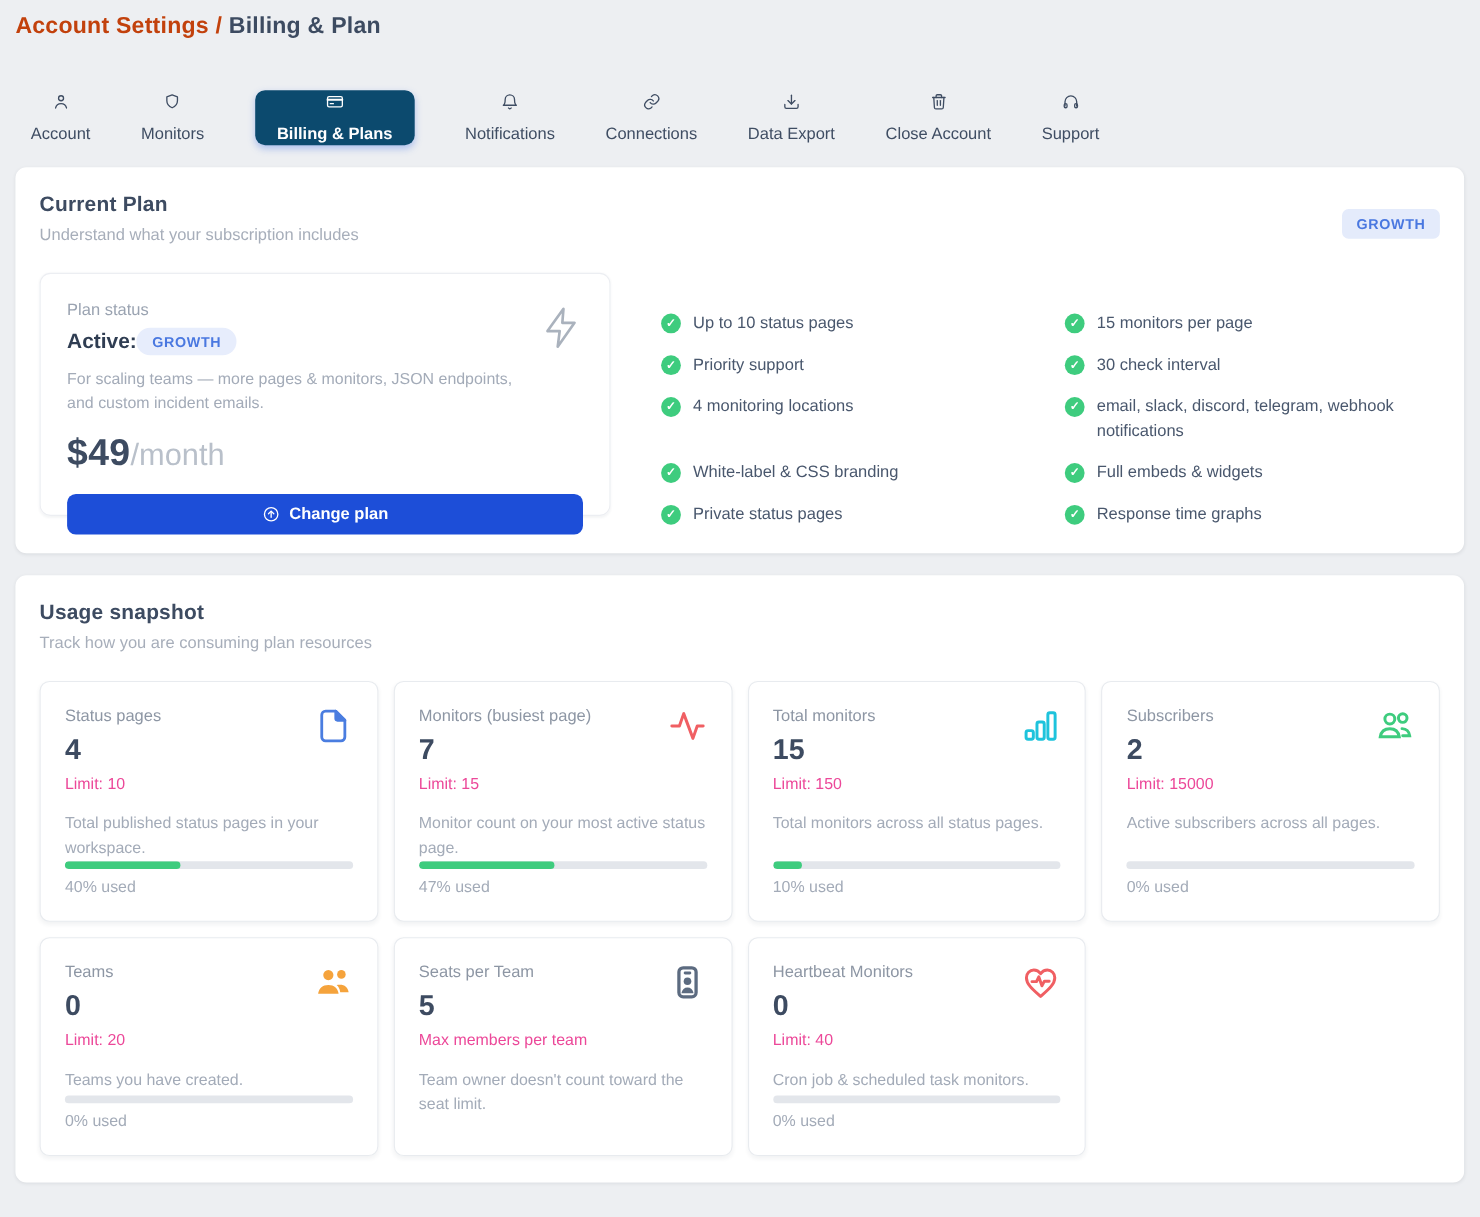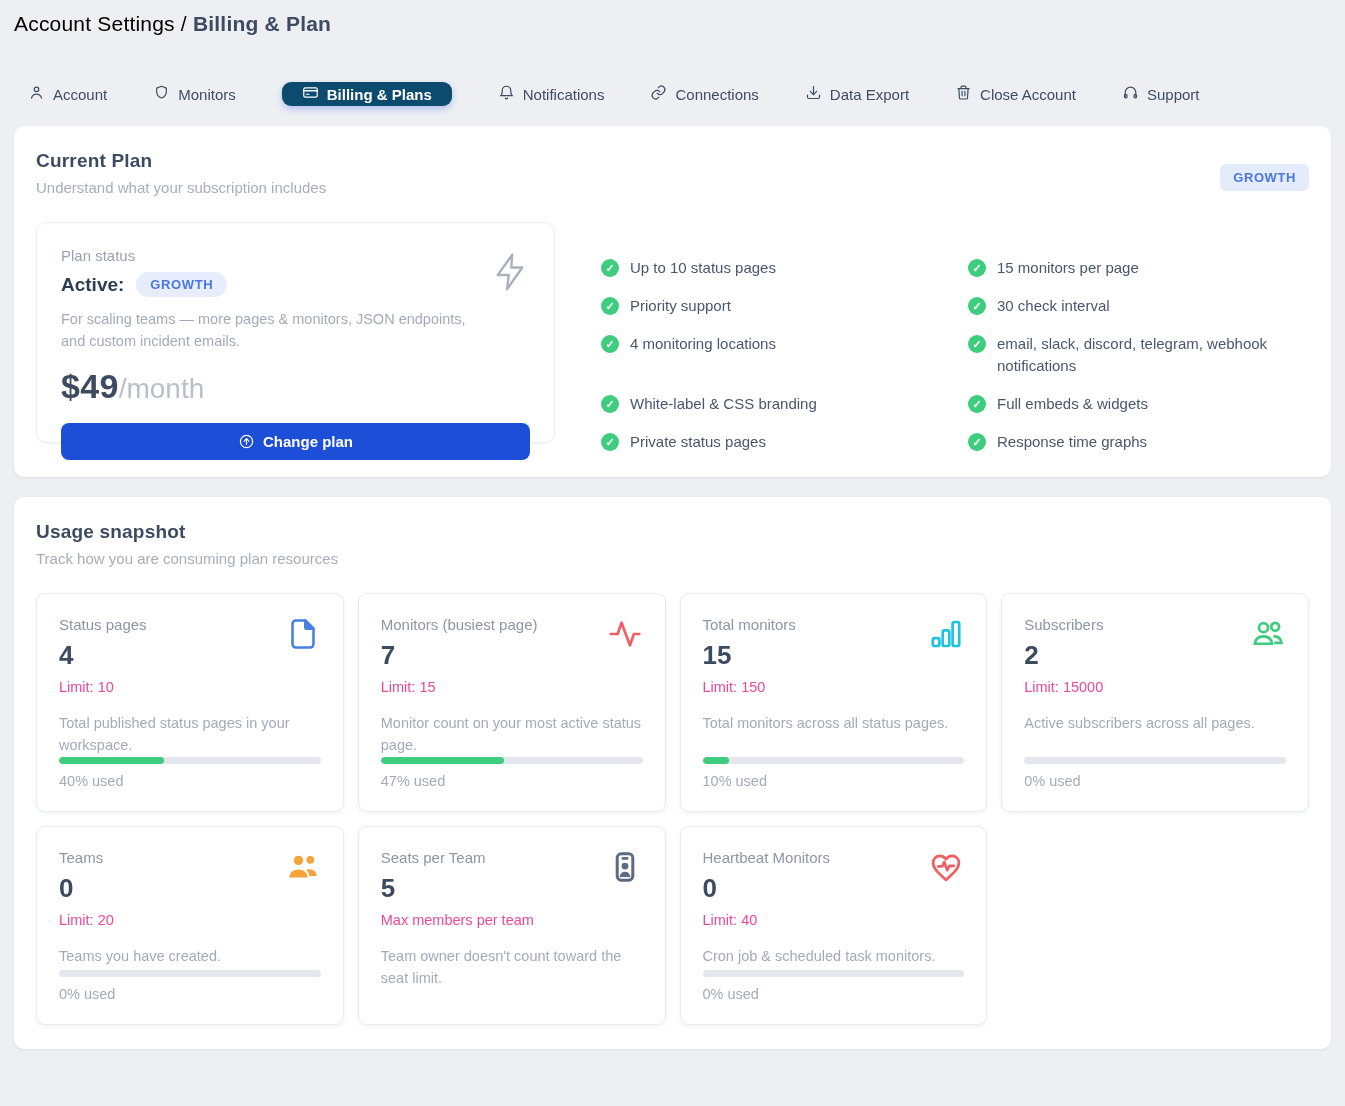--- a/index.html
+++ b/index.html
@@ -7,27 +7,27 @@
   body {
     background:#edeff2;
     font-family:"Liberation Sans", sans-serif;
     color:#3f4d63;
     overflow:hidden;
   }
   .page { padding:12px 14px 0 14px; }
 
   
   .breadcrumb { font-size:21px; font-weight:600; letter-spacing:.2px; }
-  .crumb-muted { color:#000000; font-weight:400; }
+  .crumb-muted { color:#c2410c; font-weight:700; }
   .crumb-current { color:#3d4b61; }
 
   
   .tabbar { display:flex; align-items:center; gap:46px; margin:40px 0 0 14px; }
   .tab { display:flex; align-items:center; gap:8px; font-size:15px; font-weight:500;
-         color:#3f4d63; cursor:pointer; padding:8px 0; white-space:nowrap; }
+         color:#3f4d63; cursor:pointer; padding:8px 0; white-space:nowrap;flex-direction:column; }
   .tab svg { width:17px; height:17px; stroke:#3f4d63; fill:none; stroke-width:1.7;
              stroke-linecap:round; stroke-linejoin:round; }
   .tab.active { background:#0c4a6e; color:#ffffff; padding:2px 20px; border-radius:9px;
                 box-shadow:0 3px 7px rgba(91,130,232,.42); font-weight:600; }
   .tab.active svg { stroke:#ffffff; }
 
   
   .section { background:#ffffff; border-radius:10px; margin-top:14px;
              box-shadow:0 1px 3px rgba(40,50,70,.08); padding:24px 22px 24px 22px;
              position:relative; }
@@ -36,21 +36,21 @@
   .section-sub { font-size:15px; color:#a7aeba; margin-top:7px; }
   .section-badge { position:absolute; top:38px; right:22px; background:#e4ebfb; color:#4a78e0;
                    font-size:13px; font-weight:600; letter-spacing:.6px;
                    padding:6px 13px; border-radius:6px; }
 
   
   .plan-grid { display:grid; grid-template-columns:519px 1fr; column-gap:46px; margin-top:26px; }
   .plan-card { border:1px solid #eceef2; border-radius:10px; padding:24px;
                height:221px; position:relative; box-shadow:0 1px 2px rgba(40,50,70,.05); }
   .plan-status-label { font-size:15px; color:#9aa3b1; }
-  .plan-active-row { display:flex; align-items:center; gap:12px; margin-top:8px; }
+  .plan-active-row { display:flex; align-items:center; margin-top:8px; }
   .plan-active { font-size:19px; font-weight:700; color:#2f3d52; }
   .plan-pill { background:#e7edfc; color:#4a78e0; font-size:13px; font-weight:600;
                letter-spacing:.6px; padding:5px 14px; border-radius:14px; }
   .plan-desc { font-size:14.5px; color:#a3abb8; line-height:1.55; margin-top:11px; max-width:420px; }
   .plan-price-row { margin-top:14px; }
   .plan-price { font-size:34px; font-weight:700; color:#3d4b61; letter-spacing:.3px; }
   .plan-period { font-size:28px; color:#b9c0ca; font-weight:400; }
   .change-btn { margin-top:17px; width:100%; height:37px; background:#1d4ed8; border:none;
                 border-radius:8px; color:#ffffff; font-size:15px; font-weight:600;
                 font-family:"Liberation Sans", sans-serif; display:flex; align-items:center;

